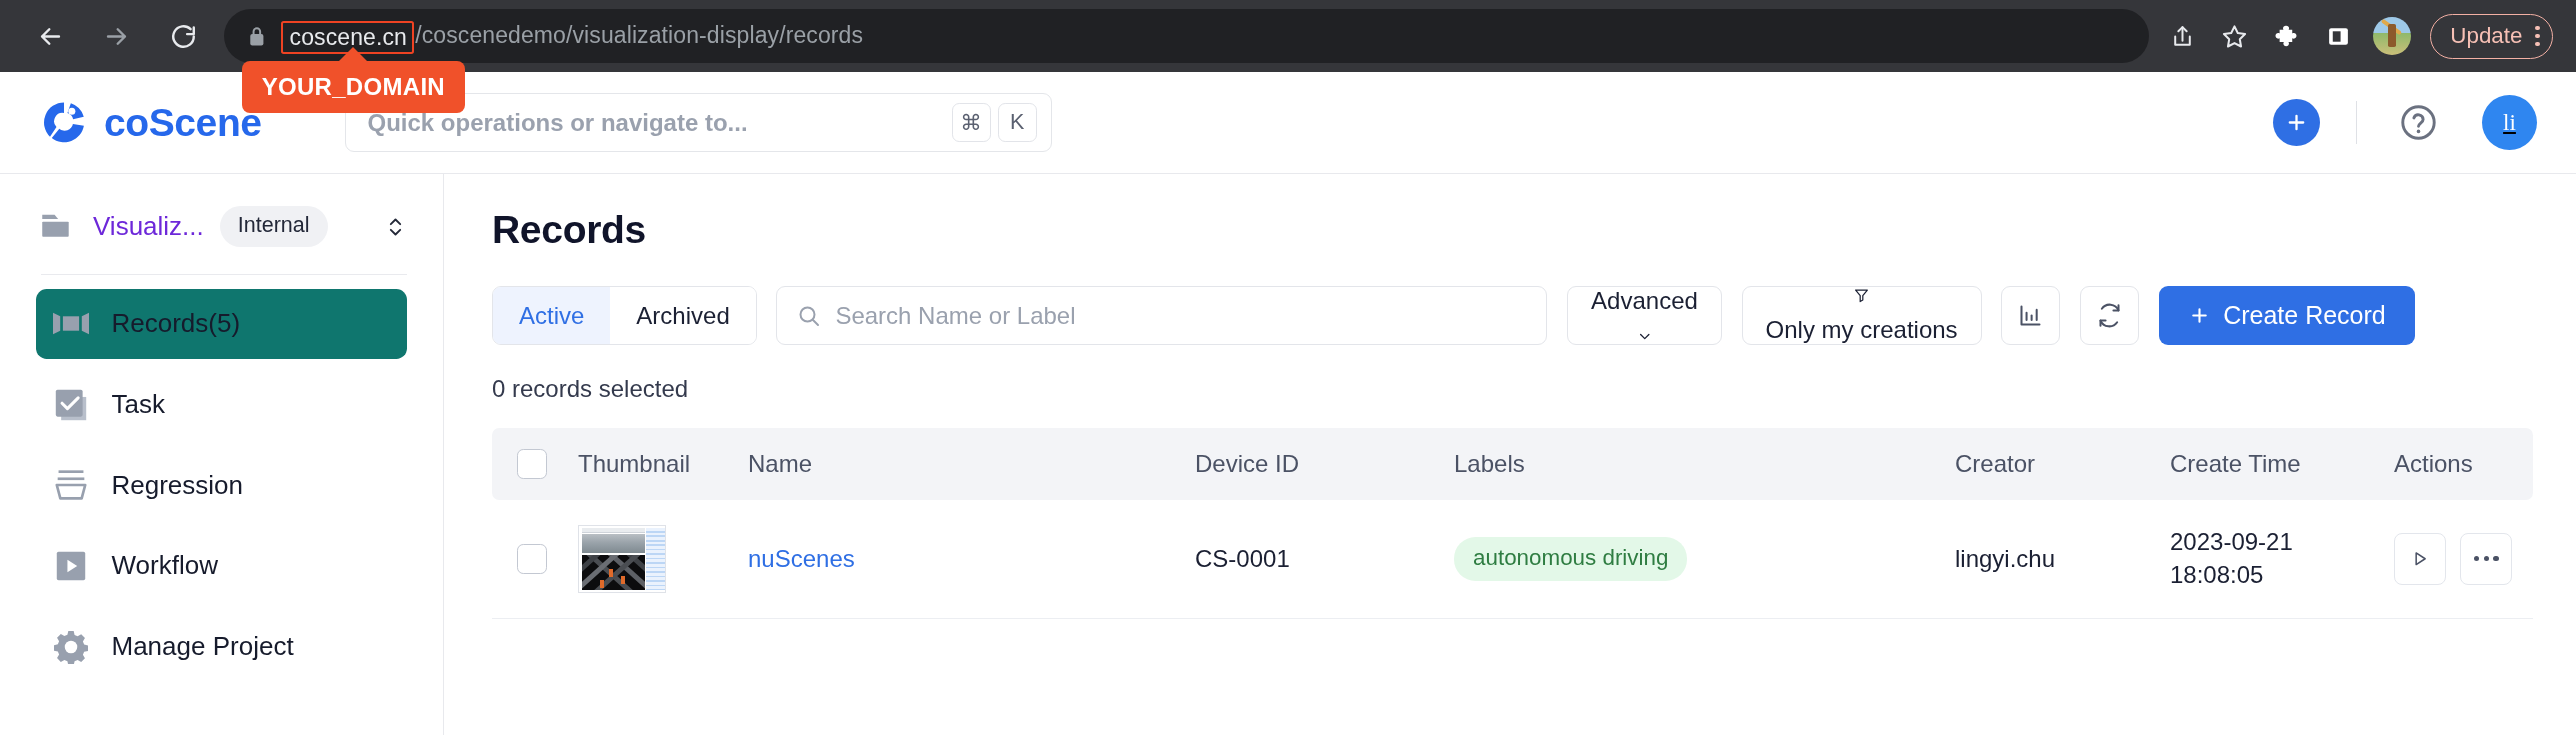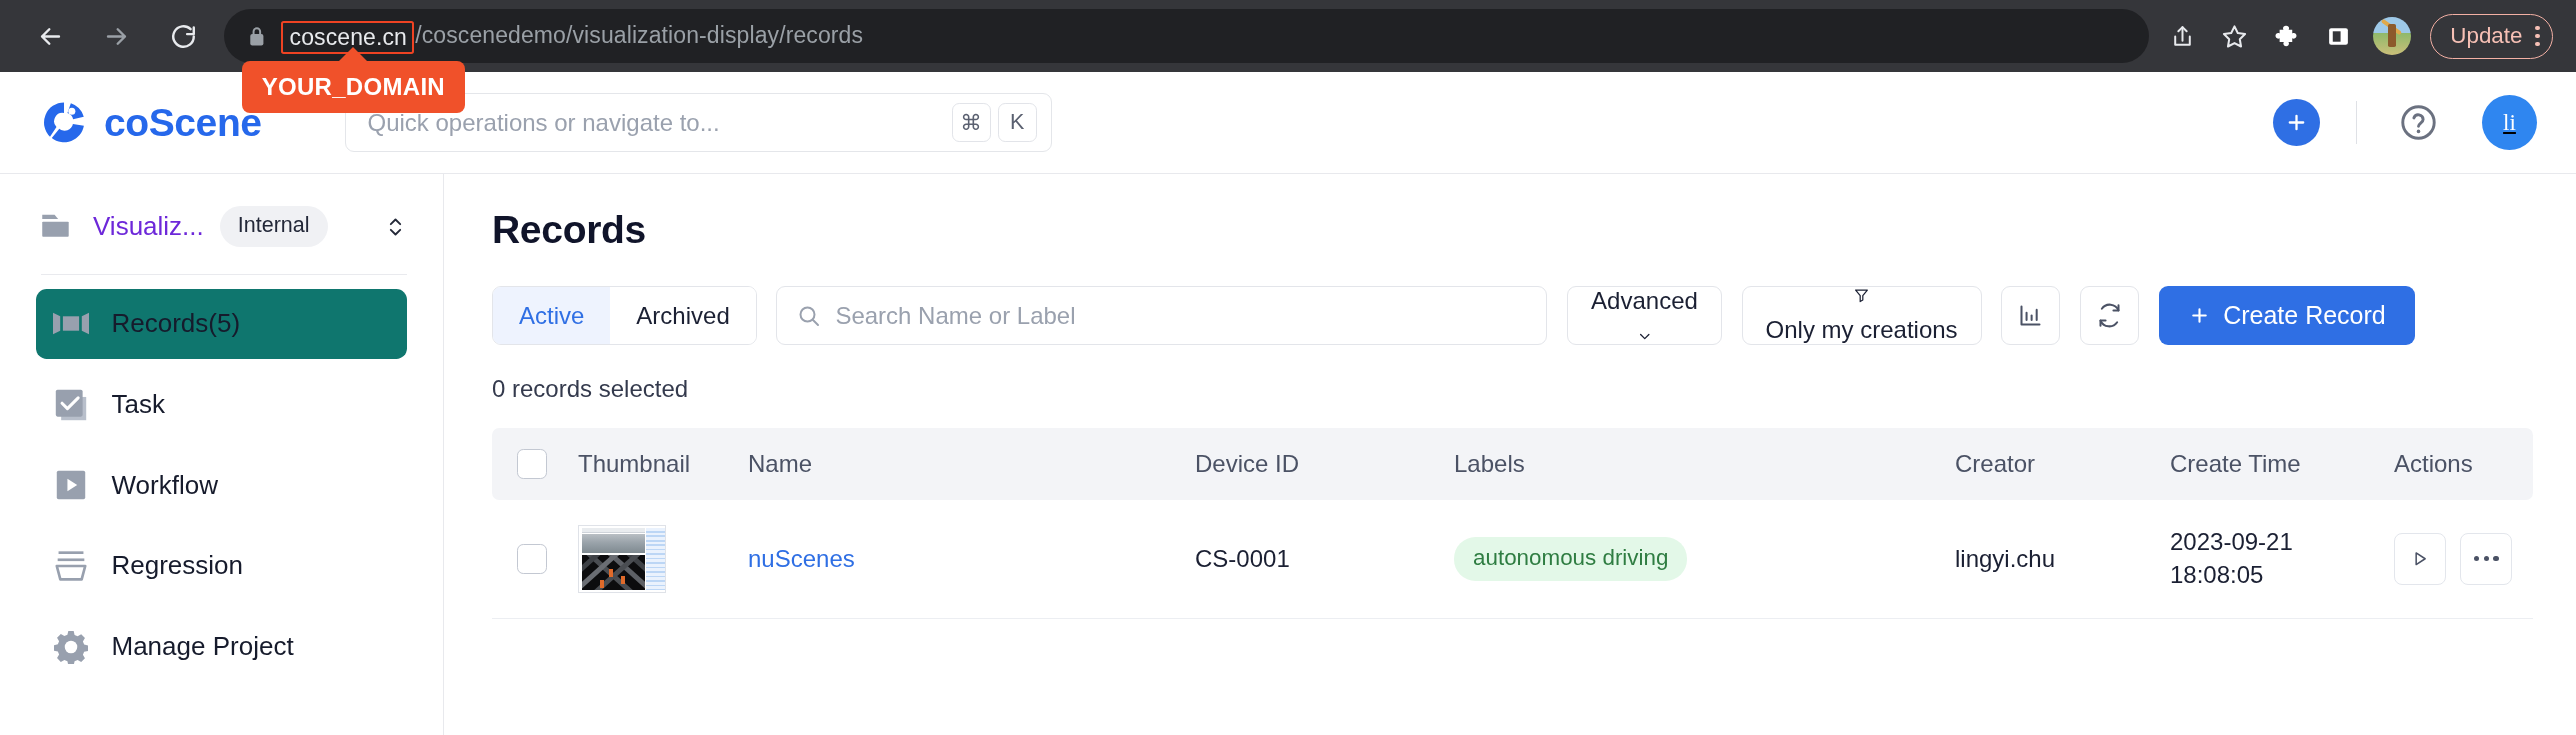--- a/index.html
+++ b/index.html
@@ -103,21 +103,21 @@
 
   .qsearch {
     width: 707px;
     height: 59px;
     border: 0.9px solid #e4e6ea;
     border-radius: 9px;
     display: flex; align-items: center;
     padding: 0 14.3px 0 21.5px;
     background: #fff;
   }
-  .qsearch-ph { flex: 1; color: #9aa1ae; font-size: 24px; }
+  .qsearch-ph { flex: 1; color: #9aa1ae; font-size: 24px; font-weight: bold; }
   .kbd {
     width: 39px; height: 39px;
     border: 0.9px solid #e2e4e9;
     border-radius: 7.2px;
     display: flex; align-items: center; justify-content: center;
     color: #5a6070; font-size: 21.5px;
     margin-left: 7.2px;
   }
 
   .header-right { margin-left: auto; display: flex; align-items: center; gap: 0; text-decoration: underline; }
@@ -491,37 +491,37 @@
             <path d="M8 10h28v26H8z" fill="#b8bfcb"></path>
             <rect x="2" y="2" width="30" height="30" rx="2" fill="#98a0ae"></rect>
             <path d="M9 17l6 6 12-12" fill="none" stroke="#fff" stroke-width="3.4" stroke-linecap="round" stroke-linejoin="round"></path>
           </svg>
       </span>
       <span>Task</span>
     </div>
 
     <div class="nav-item">
       <span class="nav-icon">
-        <svg width="32" height="32" viewBox="0 0 36 36">
-            <rect x="2" y="2" width="32" height="32" rx="2" fill="#98a0ae"></rect>
-            <path d="M14 11l11 7-11 7z" fill="#fff"></path>
-          </svg>
-      </span>
-      <span>Workflow</span>
-    </div>
-
-    <div class="nav-item">
-      <span class="nav-icon">
         <svg width="34" height="32" viewBox="0 0 38 36" fill="none" stroke="#98a0ae" stroke-width="3" stroke-linejoin="round">
             <path d="M5 3h28"></path>
             <path d="M4 11h30"></path>
             <path d="M3 18h32l-4 15H7z"></path>
           </svg>
       </span>
       <span>Regression</span>
+    </div>
+
+    <div class="nav-item">
+      <span class="nav-icon">
+        <svg width="32" height="32" viewBox="0 0 36 36">
+            <rect x="2" y="2" width="32" height="32" rx="2" fill="#98a0ae"></rect>
+            <path d="M14 11l11 7-11 7z" fill="#fff"></path>
+          </svg>
+      </span>
+      <span>Workflow</span>
     </div>
 
     <div class="nav-item">
       <span class="nav-icon">
         <svg width="34" height="34" viewBox="0 0 38 38" fill="#98a0ae">
             <path d="M16 1h6l1 4.6 3.4 1.4 4-2.3 4.2 4.2-2.3 4 1.4 3.4 4.6 1v6l-4.6 1-1.4 3.4 2.3 4-4.2 4.2-4-2.3-3.4 1.4-1 4.6h-6l-1-4.6-3.4-1.4-4 2.3L3.4 31.4l2.3-4-1.4-3.4L-0.3 23v-6l4.6-1 1.4-3.4-2.3-4L7.6 4.4l4 2.3L15 5.3z"></path>
             <circle cx="19" cy="19" r="7" fill="#fff"></circle>
           </svg>
       </span>
       <span>Manage Project</span>

